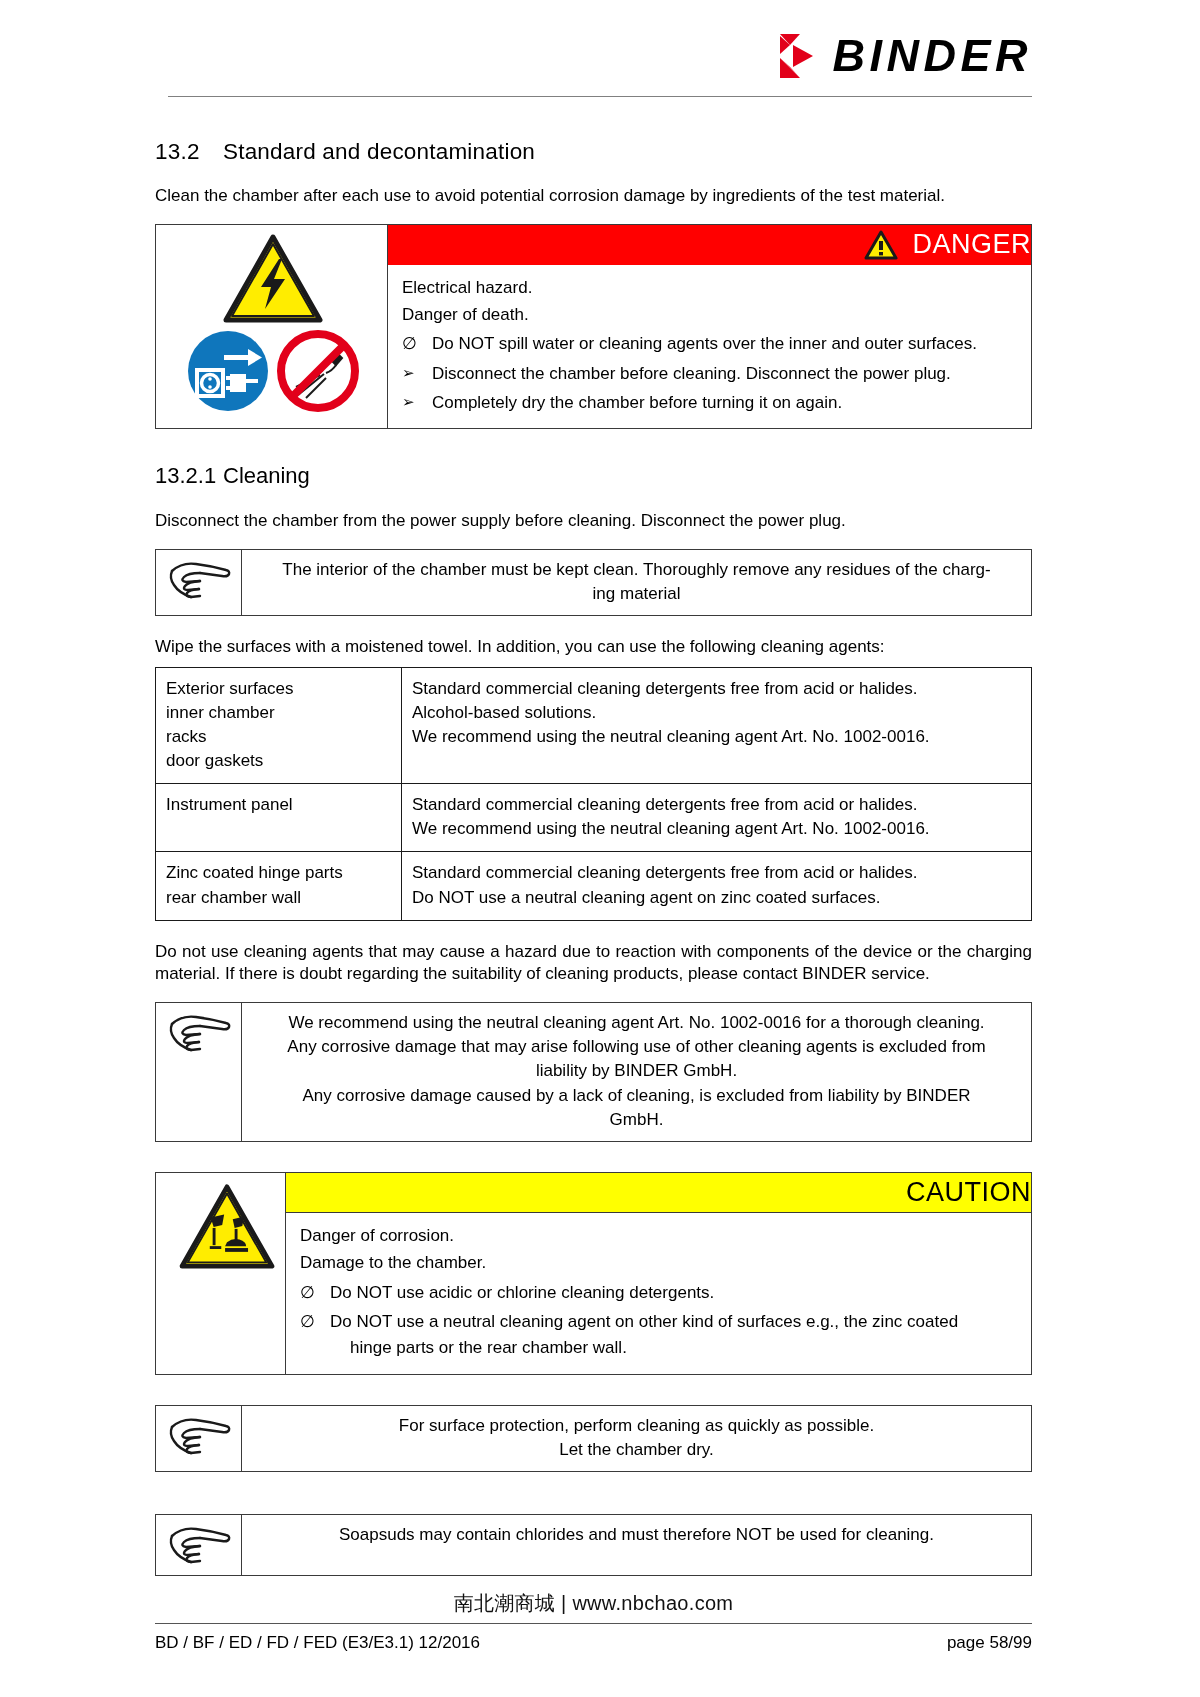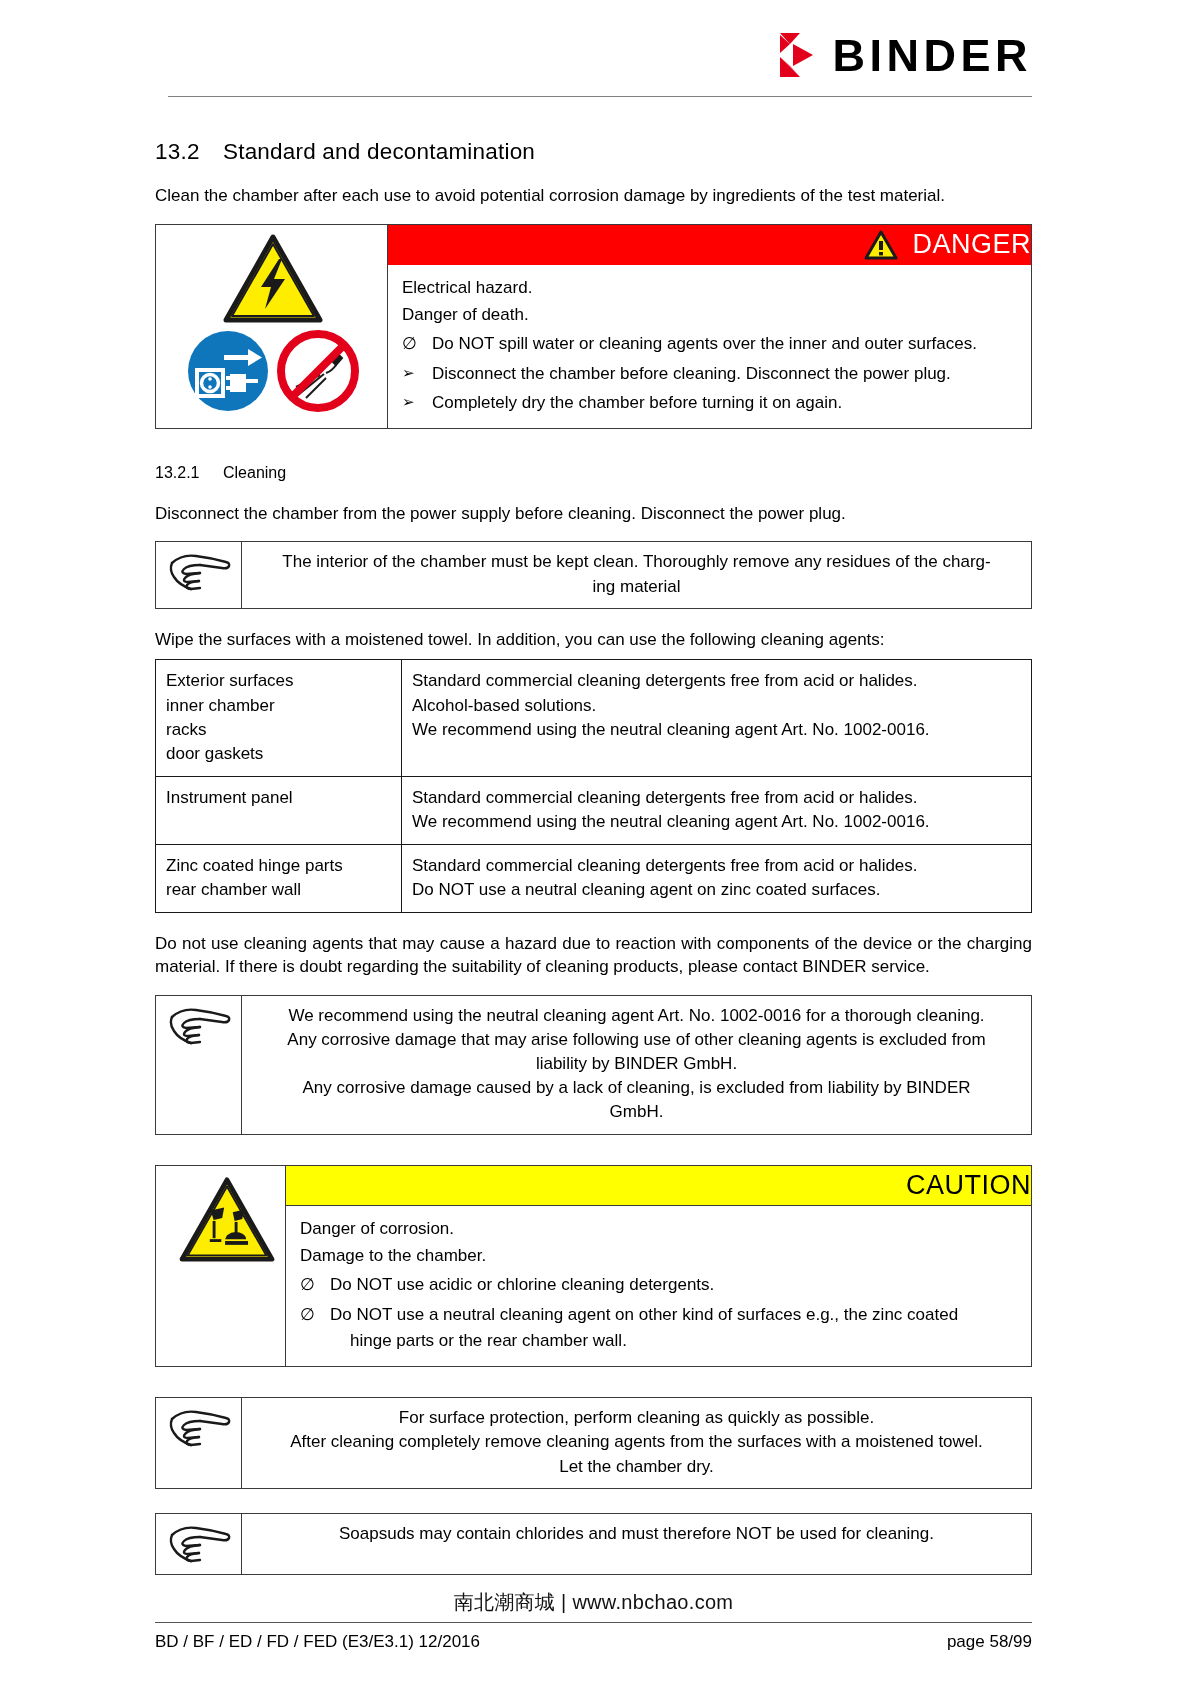--- a/index.html
+++ b/index.html
@@ -26,22 +26,23 @@
     height: 96px;
   }
   .logo-row {
     display: flex;
     justify-content: flex-end;
     align-items: center;
     height: 58px;
   }
   .logo {
     display: flex;
-    align-items: flex-start;
+    align-items: flex-end;
     gap: 14px;
+    font-style: italic;
   }
   .logo-mark { width: 38px; height: 44px; display: block; }
   .logo-word {
     font-size: 45px;
     font-weight: bold;
     letter-spacing: 4.5px;
     line-height: 1;
     color: #000;
     font-family: "Liberation Sans", sans-serif;
   }
@@ -59,21 +60,21 @@
   h2.section-title {
     font-size: 22.5px;
     font-weight: normal;
     margin: 42px 0 0 0;
     line-height: 1.2;
     letter-spacing: 0.2px;
   }
   h2.section-title .num { display: inline-block; min-width: 68px; }
 
   h3.subsection-title {
-    font-size: 16px;
+    font-size: 22px;
     font-weight: normal;
     margin: 34px 0 0 0;
     line-height: 1.2;
   }
   h3.subsection-title .num { display: inline-block; min-width: 68px; }
 
   p.body-text {
     font-size: 17px;
     line-height: 1.34;
     margin: 20px 0 0 0;
@@ -426,26 +427,25 @@
             <path d="M6 13 Q16 4 30 6 Q46 8 60 12 Q64 13 63 16 Q62 19 56 18 L34 15"></path>
             <path d="M34 15 Q22 15 18 19 Q14 23 20 24 L34 23"></path>
             <path d="M34 23 Q22 24 19 28 Q16 32 22 32 L33 31"></path>
             <path d="M33 31 Q23 32 21 35 Q19 39 25 39 L34 38"></path>
             <path d="M6 13 Q3 20 8 27 Q13 35 25 39"></path>
           </g>
         </svg>
       </div>
       <div class="note-body">
         <p class="line">For surface protection, perform cleaning as quickly as possible.</p>
-        <p class="line">After cleaning completely remove cleaning agents from the surfaces with a moistened towel.</p>
         <p class="line">Let the chamber dry.</p>
       </div>
     </div>
 
-    <div class="note-box" style="margin-top:24px;">
+    <div class="note-box" style="margin-top:42px;">
       <div class="note-icon-cell">
         <svg class="hand-icon" viewBox="0 0 66 44">
           <g fill="none" stroke="#1A1A1A" stroke-width="2.4" stroke-linejoin="round" stroke-linecap="round">
             <path d="M6 13 Q16 4 30 6 Q46 8 60 12 Q64 13 63 16 Q62 19 56 18 L34 15"></path>
             <path d="M34 15 Q22 15 18 19 Q14 23 20 24 L34 23"></path>
             <path d="M34 23 Q22 24 19 28 Q16 32 22 32 L33 31"></path>
             <path d="M33 31 Q23 32 21 35 Q19 39 25 39 L34 38"></path>
             <path d="M6 13 Q3 20 8 27 Q13 35 25 39"></path>
           </g>
         </svg>

